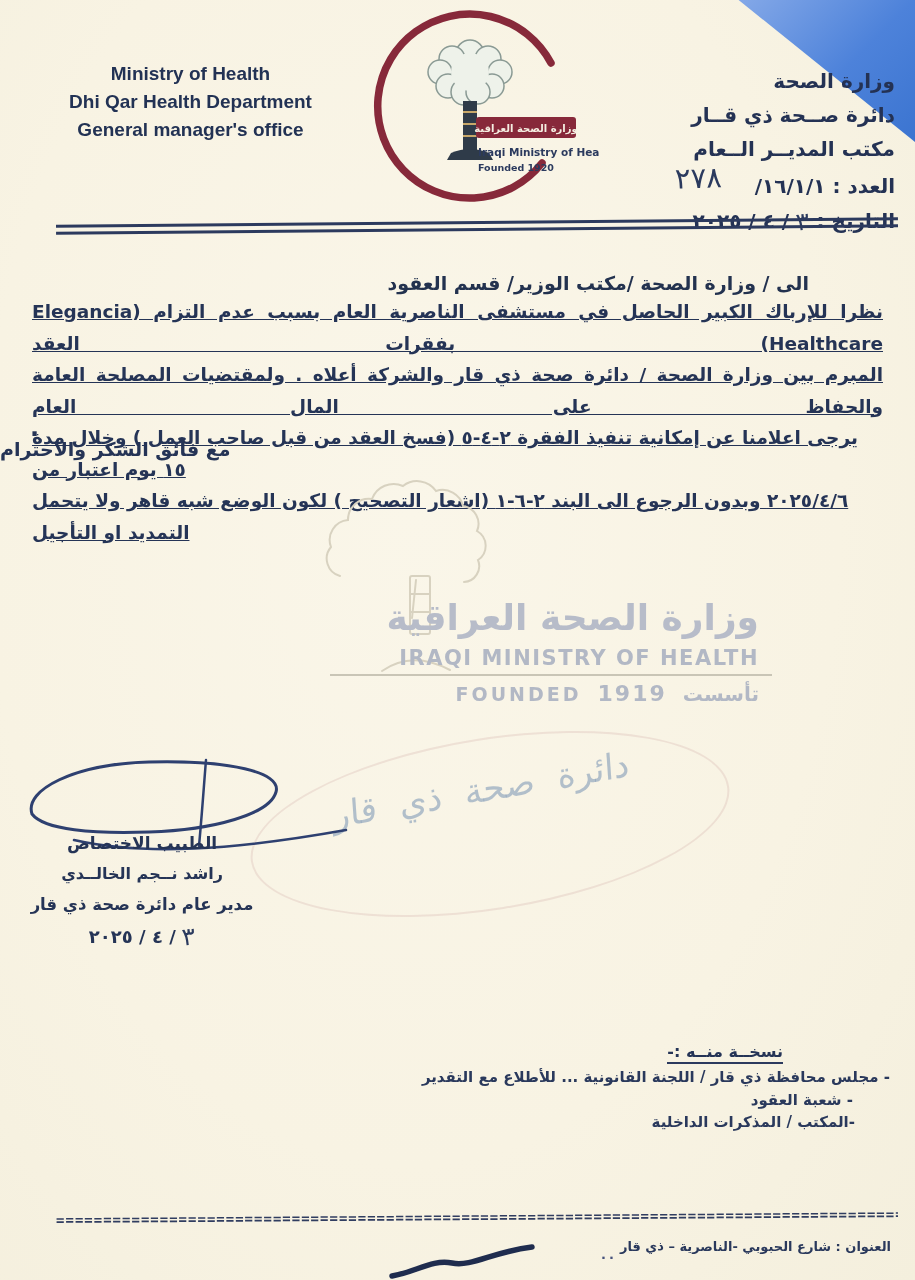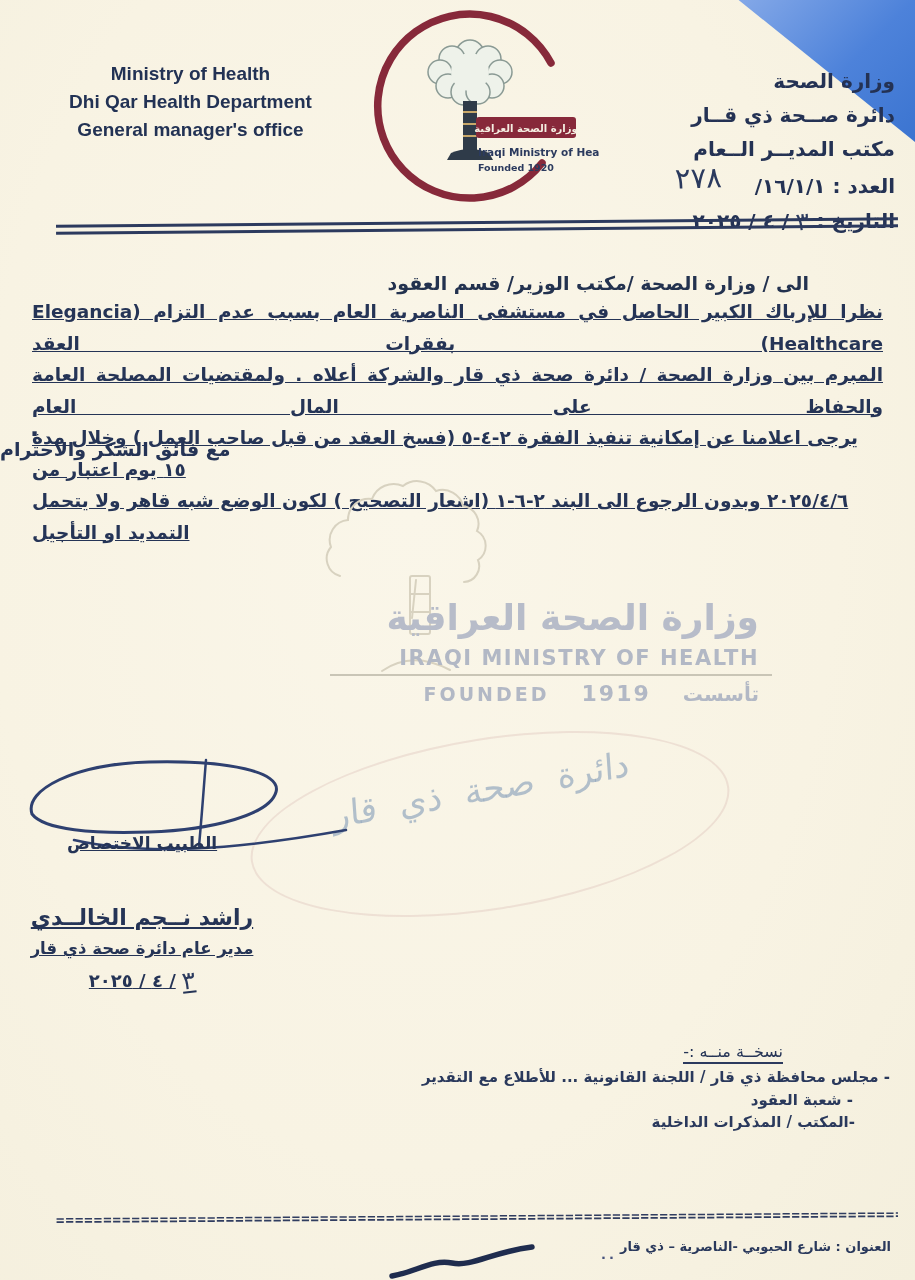--- a/index.html
+++ b/index.html
@@ -32,40 +32,40 @@
   .jline{text-align:justify;text-align-last:justify;}
   .rline{text-align:left;}
   .period{left:30px;top:414px;font-size:24px;font-weight:bold;color:#253456;}
   .closing{left:0;top:438px;width:915px;text-align:left;direction:rtl;
      font-weight:bold;font-size:19px;color:#253456;}
   
   .wm{color:#b5bac7;}
   .wm-ar{right:156px;top:597px;direction:rtl;font-size:36px;font-weight:bold;color:#b7bcc9;}
   .wm-en{right:156px;top:646px;font-size:21px;font-weight:bold;letter-spacing:1.5px;color:#b2b8c5;}
   .wm-rule{left:330px;top:674px;width:442px;border-top:2px solid #c9c5b6;}
-  .wm-founded{right:156px;top:681px;display:flex;gap:32px;align-items:baseline;
+  .wm-founded{right:156px;top:681px;display:flex;gap:16px;align-items:baseline;
      font-size:19px;font-weight:bold;letter-spacing:3px;color:#b2b8c5;}
   .wm-year{font-size:22px;letter-spacing:2px;}
   .wm-ar-small{letter-spacing:0;font-size:20px;}
   
   .stamp-ellipse{left:248px;top:738px;width:480px;height:168px;border:2px solid rgba(195,145,145,0.2);
      border-radius:50%;transform:rotate(-9deg);}
   .stamp-text{left:266px;top:770px;width:436px;height:120px;transform:rotate(-10deg) skewX(-6deg);
      direction:rtl;text-align:center;font-size:35px;font-weight:400;letter-spacing:3px;word-spacing:12px;
      color:rgba(118,146,178,0.55);}
   
   .sig-block{left:18px;top:828px;width:248px;text-align:center;direction:rtl;
-     font-weight:bold;color:#253456;text-decoration:underline;}
+     font-weight:bold;color:#253456;}
   .sig-title{font-size:17px;line-height:30px;}
-  .sig-name{font-size:22px;line-height:31px;margin-top:44px;}
+  .sig-name{font-size:16px;line-height:31px;}
   .sig-pos{font-size:16.5px;line-height:31px;}
   .sig-date{display:flex;direction:rtl;justify-content:center;align-items:baseline;gap:6px;
      font-size:18px;line-height:30px;}
   
-  .cc-head{right:132px;top:1042px;direction:rtl;font-weight:normal;font-size:16px;
+  .cc-head{right:132px;top:1042px;direction:rtl;font-weight:bold;font-size:16px;
      border-bottom:2px solid #2c3a5e;padding-bottom:1px;color:#253456;margin-left:12px;}
   .cc-item{direction:rtl;font-weight:bold;font-size:15px;color:#2a395c;}
   .cc-1{right:25px;top:1068px;}
   .cc-2{right:62px;top:1091px;}
   .cc-3{right:60px;top:1113px;}
   
   .divider{left:56px;top:1209px;width:842px;height:17px;overflow:hidden;
      font-family:"DejaVu Sans Mono",monospace;font-weight:bold;font-size:14px;letter-spacing:1px;
      color:#303d60;transform:rotate(-0.4deg);white-space:nowrap;}
   .address{right:24px;top:1239px;direction:rtl;font-weight:bold;font-size:13px;color:#2a395c;}

